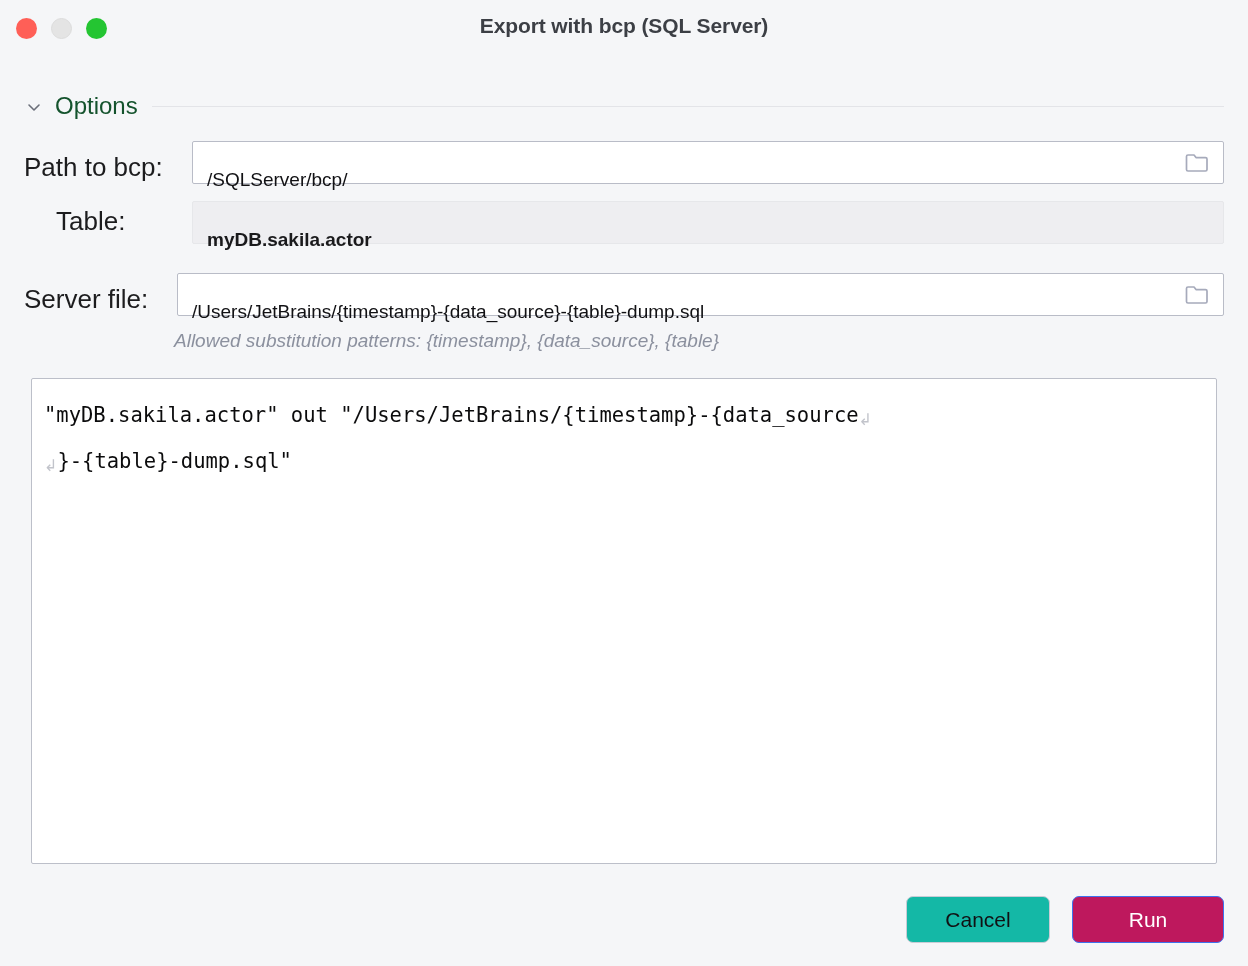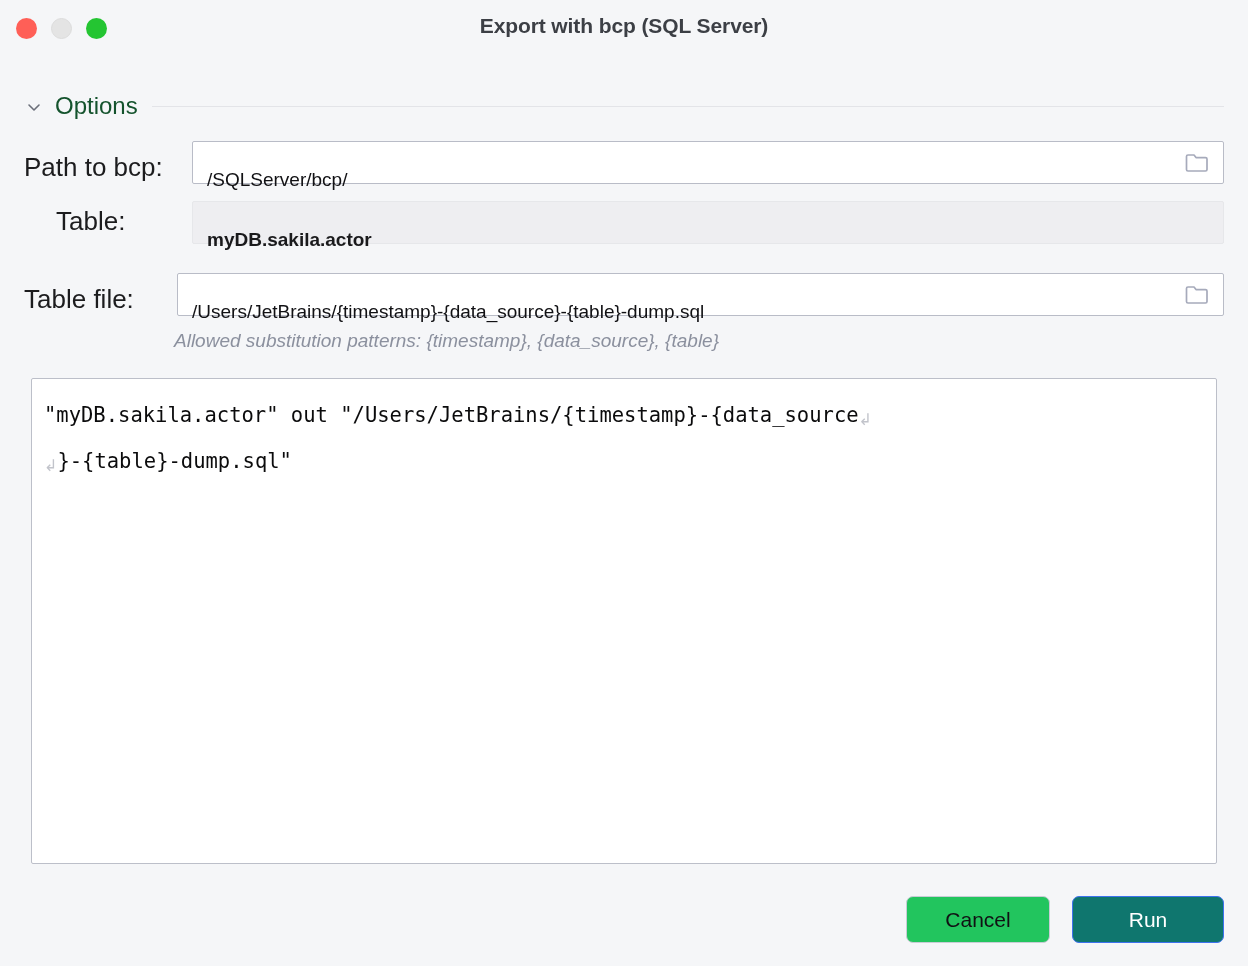--- a/index.html
+++ b/index.html
@@ -208,29 +208,29 @@
     display: flex;
     align-items: center;
     justify-content: center;
     cursor: default;
     font-family: "Liberation Sans", sans-serif;
   }
   .btn-cancel {
     right: 198px;
     top: 0;
     width: 144px;
-    background: #22c55e;
+    background: #14b8a6;
     border: 1px solid #c9ccd6;
     color: #111114;
   }
   .btn-run {
     right: 24px;
     top: 0;
     width: 152px;
-    background: #0f766e;
+    background: #be185d;
     border: 1px solid #3e72ee;
     color: #ffffff;
   }
 </style>
 </head>
 <body>
 
 <div class="dialog">
 
   <div class="titlebar">
@@ -265,21 +265,21 @@
   </div>
 
   <div class="row" id="label-table">
     <span class="row-label">Table:</span>
   </div>
   <div class="field readonly" id="field-table">
     <span class="value">myDB.sakila.actor</span>
   </div>
 
   <div class="row" id="label-target">
-    <span class="row-label">Table file:</span>
+    <span class="row-label">Server file:</span>
   </div>
   <div class="field editable" id="field-target">
     <span class="value">/Users/JetBrains/{timestamp}-{data_source}-{table}-dump.sql</span>
     <span class="browse-btn">
       <svg width="26" height="22" viewBox="0 0 26 22" fill="none">
         <path d="M2.5 4.5 a1.5 1.5 0 0 1 1.5-1.5 h6 l2 2.6 h9.5 a1.5 1.5 0 0 1 1.5 1.5 v10.4 a1.5 1.5 0 0 1 -1.5 1.5 h-17.5 a1.5 1.5 0 0 1 -1.5 -1.5 z" stroke="#a6aabb" stroke-width="1.7" fill="none" stroke-linejoin="round"></path>
       </svg>
     </span>
   </div>
 

